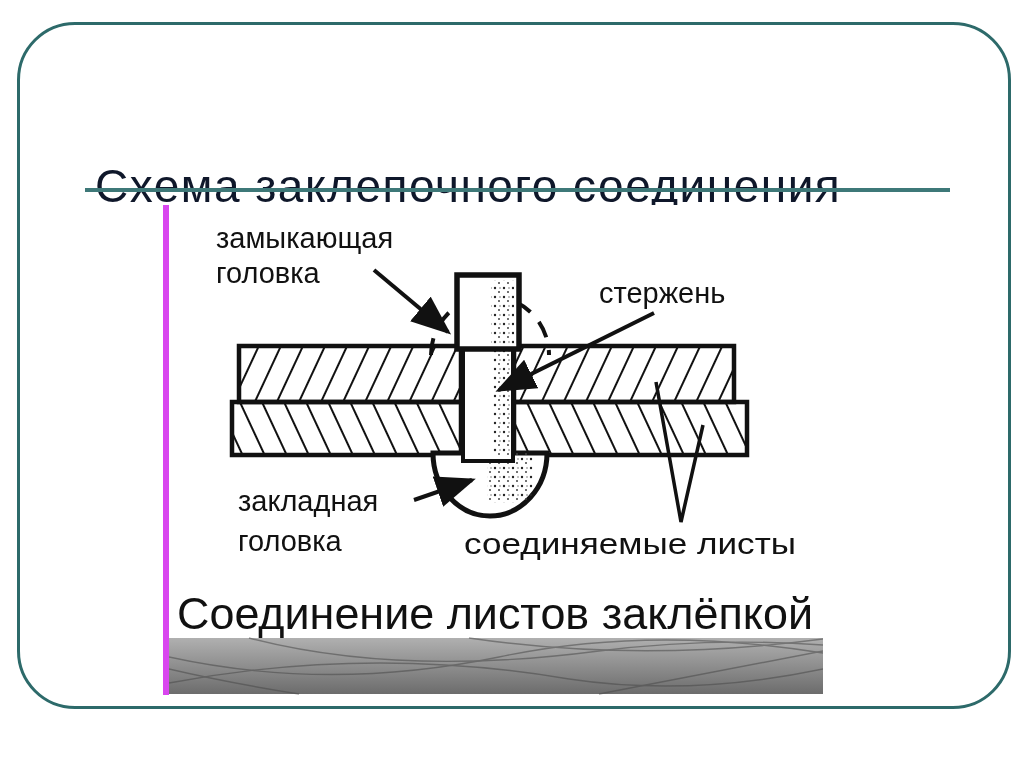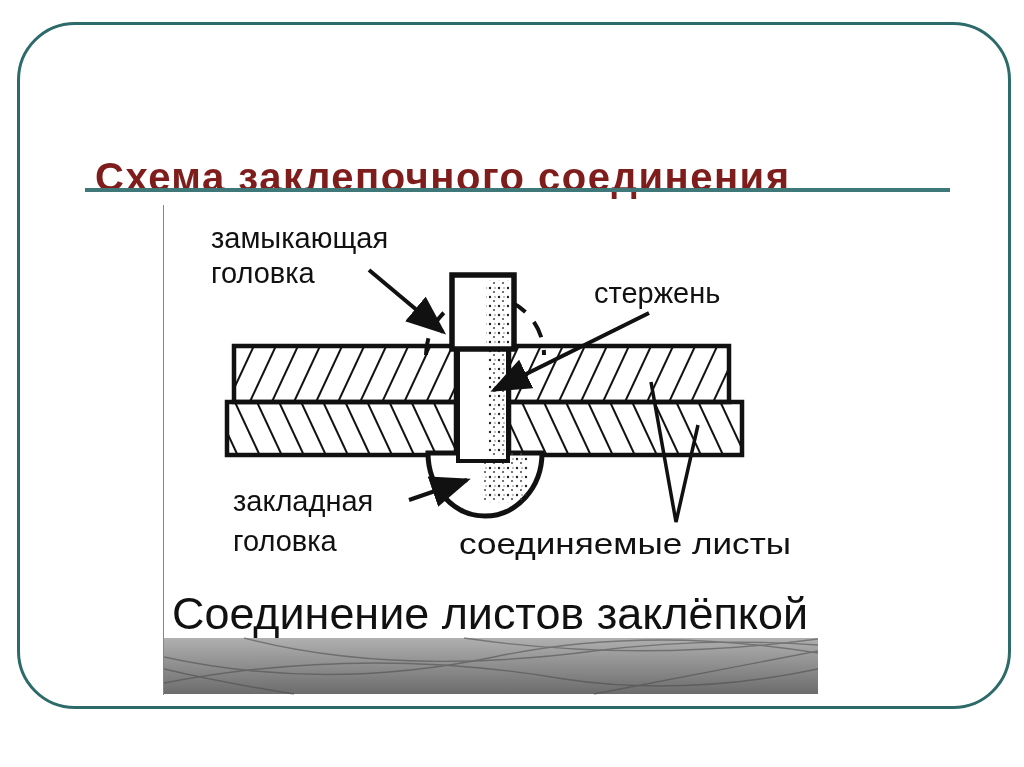--- a/index.html
+++ b/index.html
@@ -8,30 +8,30 @@
     background:#ffffff;
     font-family:"Liberation Sans", sans-serif;
   }
   .slide-frame{
     position:absolute;left:17px;top:22px;width:988px;height:681px;
     border:3px solid #2d6a6a;border-radius:58px;
     background:transparent;
   }
   .slide-title{
     position:absolute;left:95px;top:128px;width:860px;
-    font-size:40px;font-weight:bold;letter-spacing:1.5px;
-    color:#7f1d1d;white-space:nowrap;
+    font-size:46px;font-weight:normal;letter-spacing:1.5px;
+    color:#0f172a;white-space:nowrap;
   }
   .title-underline{
     position:absolute;left:85px;top:188px;width:865px;height:4px;
     background:#3e7878;
   }
   .figure{
     position:absolute;left:163px;top:205px;width:654px;height:490px;
-    border-left:1px solid #d946ef;
+    border-left:6px solid #d946ef;
     background:#ffffff;
   }
   .figure svg{display:block;}
   svg text{
     font-family:"Liberation Sans", sans-serif;
     fill:#111111;
   }
   .diagram-label{font-size:29px;}
   .figure-caption{font-size:44px;}
 </style>

